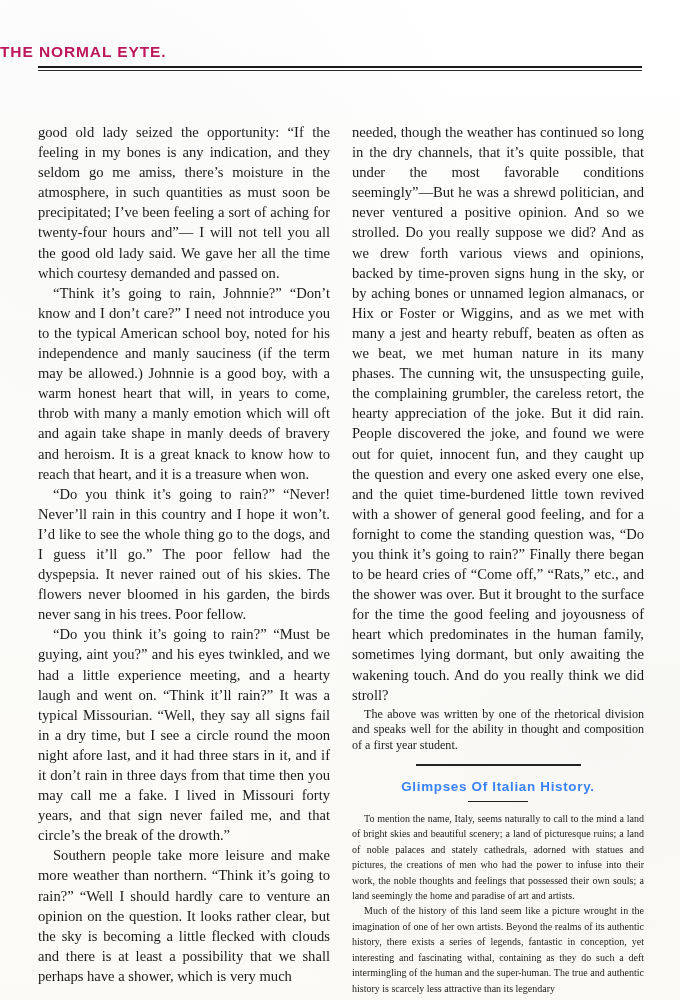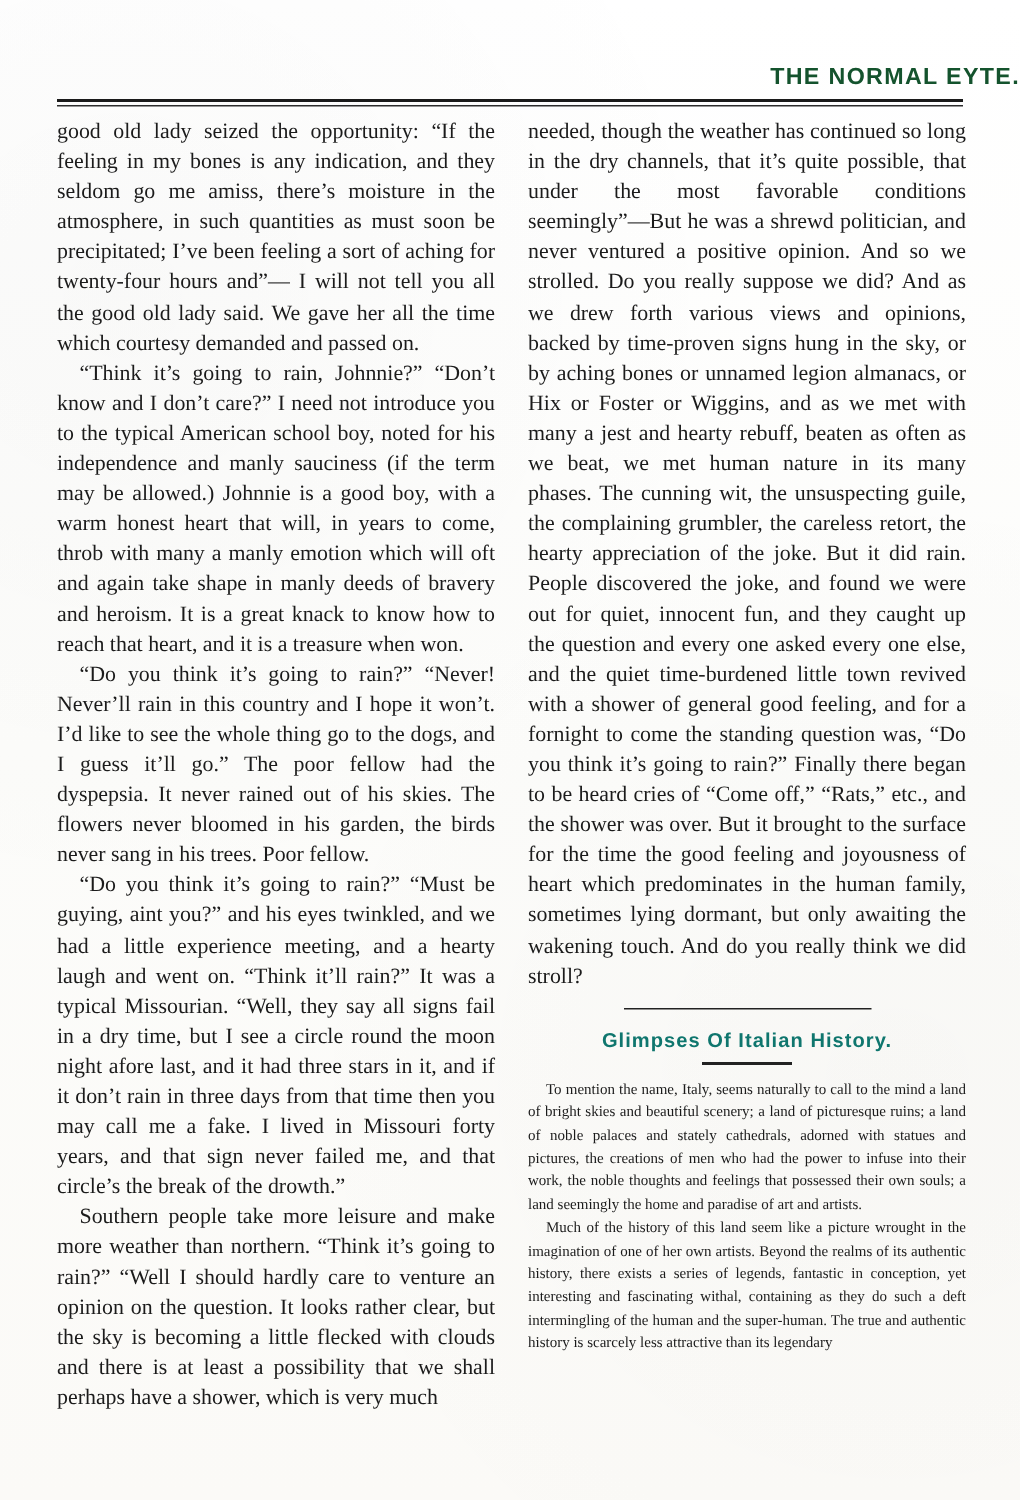--- a/index.html
+++ b/index.html
@@ -25,26 +25,26 @@
       radial-gradient(circle at 88% 72%, rgba(0,0,0,0.016), transparent 46%),
       linear-gradient(180deg, #ffffff 0%, #fcfcfa 50%, #fbfaf7 100%);
     pointer-events: none;
   }
 
   .running-head {
     position: absolute;
     top: 43px;
     left: 0;
     width: 680px;
-    text-align: right;
+    text-align: left;
     font-family: "Liberation Sans", "DejaVu Sans", sans-serif;
     font-weight: bold;
     font-size: 15.5px;
     letter-spacing: 0.9px;
-    color: #14532d;
+    color: #be185d;
   }
 
   .head-rule {
     position: absolute;
     top: 66px;
     left: 38px;
     width: 604px;
     height: 5px;
   }
   .head-rule .thick {
@@ -66,20 +66,21 @@
     position: absolute;
     top: 78px;
     left: 38px;
     width: 606px;
     height: 900px;
     display: flex;
     gap: 22px;
   }
   .col {
     width: 292px;
+    margin-top: 44px;
   }
 
   .body-text p {
     margin: 0;
     font-size: 14.6px;
     line-height: 20.1px;
     text-align: justify;
     text-justify: inter-word;
     hyphens: none;
   }
@@ -116,21 +117,21 @@
     background: #222;
     margin: 7px auto 9px auto;
   }
 
   .section-title {
     text-align: center;
     font-family: "Liberation Sans", "DejaVu Sans", sans-serif;
     font-size: 13.4px;
     font-weight: bold;
     letter-spacing: 0.7px;
-    color: #0f766e;
+    color: #3b82f6;
   }
 
   .small-text p {
     margin: 0;
     font-size: 10px;
     line-height: 15.4px;
     text-align: justify;
     text-indent: 12px;
   }
 </style>
@@ -155,20 +156,21 @@
       <p class="indent">“Do you think it’s going to rain?” “Never! Never’ll rain in this country and I hope it won’t. I’d like to see the whole thing go to the dogs, and I guess it’ll go.” The poor fellow had the dyspepsia. It never rained out of his skies. The flowers never bloomed in his garden, the birds never sang in his trees. Poor fellow.</p>
       <p class="indent">“Do you think it’s going to rain?” “Must be guying, aint you?” and his eyes twinkled, and we had a little experience meeting, and a hearty laugh and went on. “Think it’ll rain?” It was a typical Missourian. “Well, they say all signs fail in a dry time, but I see a circle round the moon night afore last, and it had three stars in it, and if it don’t rain in three days from that time then you may call me a fake. I lived in Missouri forty years, and that sign never failed me, and that circle’s the break of the drowth.”</p>
       <p class="indent">Southern people take more leisure and make more weather than northern. “Think it’s going to rain?” “Well I should hardly care to venture an opinion on the question. It looks rather clear, but the sky is becoming a little flecked with clouds and there is at least a possibility that we shall perhaps have a shower, which is very much</p>
     </div>
 
     <div class="col">
       <div class="body-text">
         <p>needed, though the weather has continued so long in the dry channels, that it’s quite possible, that under the most favorable conditions seemingly”—But he was a shrewd politician, and never ventured a positive opinion. And so we strolled. Do you really suppose we did? And as we drew forth various views and opinions, backed by time-proven signs hung in the sky, or by aching bones or unnamed legion almanacs, or Hix or Foster or Wiggins, and as we met with many a jest and hearty rebuff, beaten as often as we beat, we met human nature in its many phases. The cunning wit, the unsuspecting guile, the complaining grumbler, the careless retort, the hearty appreciation of the joke. But it did rain. People discovered the joke, and found we were out for quiet, innocent fun, and they caught up the question and every one asked every one else, and the quiet time-burdened little town revived with a shower of general good feeling, and for a fornight to come the standing question was, “Do you think it’s going to rain?” Finally there began to be heard cries of “Come off,” “Rats,” etc., and the shower was over. But it brought to the surface for the time the good feeling and joyousness of heart which predominates in the human family, sometimes lying dormant, but only awaiting the wakening touch. And do you really think we did stroll?</p>
       </div>
 
+      <p class="note">The above was written by one of the rhetorical division and speaks well for the ability in thought and composition of a first year student.</p>
 
       <div class="rule-wide"></div>
 
       <div class="section-title">Glimpses Of Italian History.</div>
 
       <div class="rule-narrow"></div>
 
       <div class="small-text">
         <p>To mention the name, Italy, seems naturally to call to the mind a land of bright skies and beautiful scenery; a land of picturesque ruins; a land of noble palaces and stately cathedrals, adorned with statues and pictures, the creations of men who had the power to infuse into their work, the noble thoughts and feelings that possessed their own souls; a land seemingly the home and paradise of art and artists.</p>
         <p>Much of the history of this land seem like a picture wrought in the imagination of one of her own artists. Beyond the realms of its authentic history, there exists a series of legends, fantastic in conception, yet interesting and fascinating withal, containing as they do such a deft intermingling of the human and the super-human. The true and authentic history is scarcely less attractive than its legendary</p>

